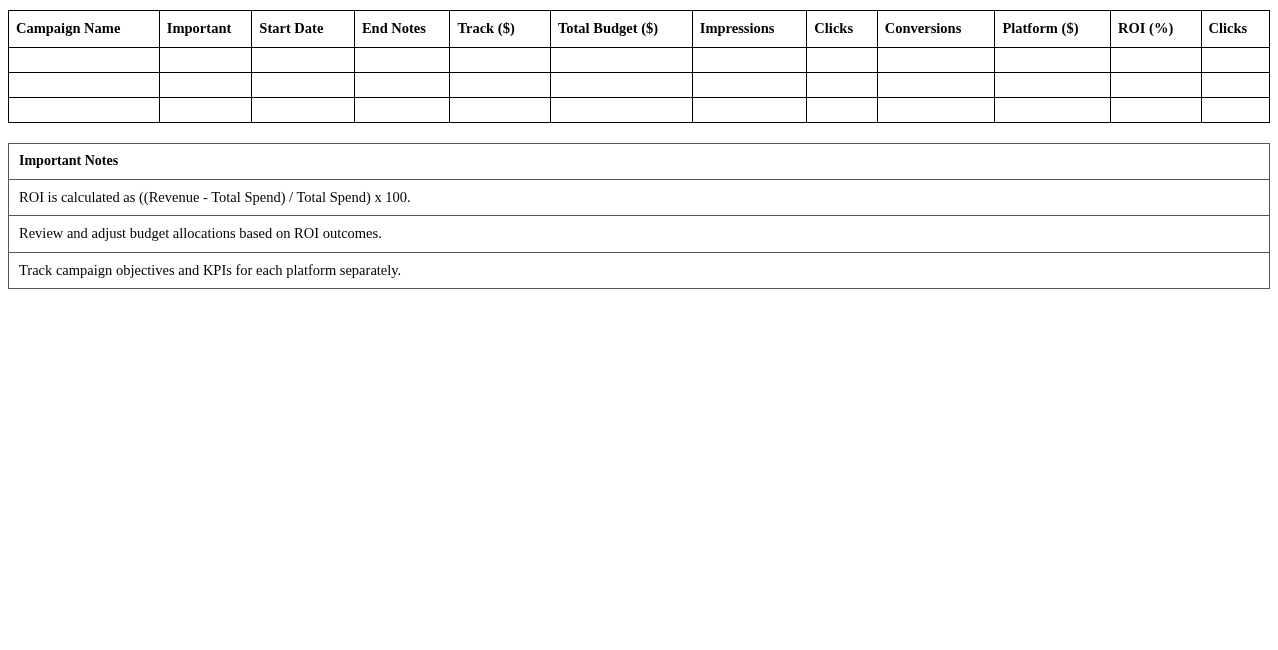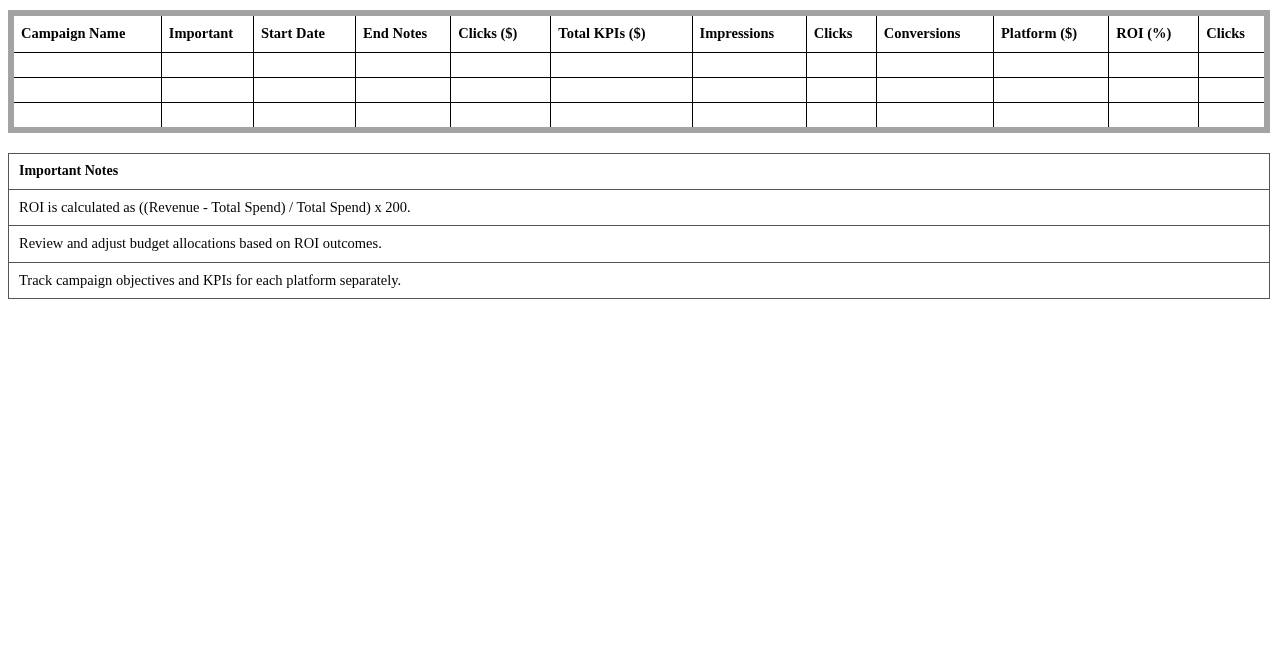--- a/index.html
+++ b/index.html
@@ -23,21 +23,21 @@
   }
 
   table {
     border-collapse: collapse;
     table-layout: fixed;
   }
 
   
   table.campaign-table {
     width: 1262px;
-    border: 6px solid #a3a3a3;
+    border: 1px solid #a3a3a3;
   }
   table.campaign-table th,
   table.campaign-table td {
     border: 1px solid #000000;
     font-size: 14.5px;
     line-height: 1.2;
     padding: 5px 7px;
     text-align: left;
     vertical-align: middle;
     background: #ffffff;
@@ -90,22 +90,22 @@
       <col style="width:115px">
       <col style="width:90px">
       <col style="width:68px">
     </colgroup>
     <thead>
       <tr>
         <th>Campaign Name</th>
         <th>Important</th>
         <th>Start Date</th>
         <th>End Notes</th>
-        <th>Clicks ($)</th>
-        <th>Total KPIs ($)</th>
+        <th>Track ($)</th>
+        <th>Total Budget ($)</th>
         <th>Impressions</th>
         <th>Clicks</th>
         <th>Conversions</th>
         <th>Platform ($)</th>
         <th>ROI (%)</th>
         <th>Clicks</th>
       </tr>
     </thead>
     <tbody>
       <tr>
@@ -154,21 +154,21 @@
   </table>
 
   <table class="notes-table">
     <thead>
       <tr>
         <th>Important Notes</th>
       </tr>
     </thead>
     <tbody>
       <tr>
-        <td>ROI is calculated as ((Revenue - Total Spend) / Total Spend) x 200.</td>
+        <td>ROI is calculated as ((Revenue - Total Spend) / Total Spend) x 100.</td>
       </tr>
       <tr>
         <td>Review and adjust budget allocations based on ROI outcomes.</td>
       </tr>
       <tr>
         <td>Track campaign objectives and KPIs for each platform separately.</td>
       </tr>
     </tbody>
   </table>
 

